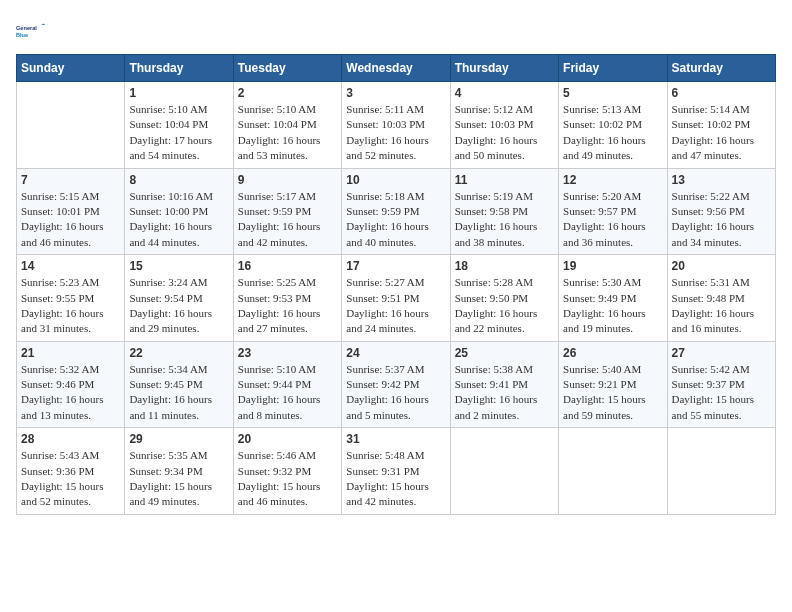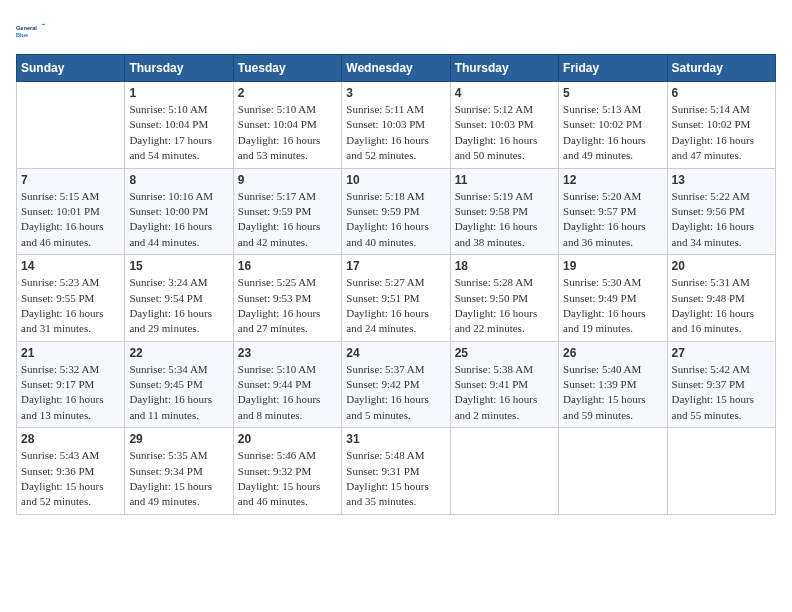--- a/index.html
+++ b/index.html
@@ -276,21 +276,21 @@
           <span>Sunset: 9:48 PM</span><br>
           <span>Daylight: 16 hours and 16 minutes.</span>
         </div>
       </td>
       </tr>
       <tr>
         <td>
         <span class="day-num">21</span>
         <div class="day-info">
           <span>Sunrise: 5:32 AM</span><br>
-          <span>Sunset: 9:17 PM</span><br>
+          <span>Sunset: 9:46 PM</span><br>
           <span>Daylight: 16 hours and 13 minutes.</span>
         </div>
       </td>
         <td>
         <span class="day-num">22</span>
         <div class="day-info">
           <span>Sunrise: 5:34 AM</span><br>
           <span>Sunset: 9:45 PM</span><br>
           <span>Daylight: 16 hours and 11 minutes.</span>
         </div>
@@ -316,21 +316,21 @@
         <div class="day-info">
           <span>Sunrise: 5:38 AM</span><br>
           <span>Sunset: 9:41 PM</span><br>
           <span>Daylight: 16 hours and 2 minutes.</span>
         </div>
       </td>
         <td>
         <span class="day-num">26</span>
         <div class="day-info">
           <span>Sunrise: 5:40 AM</span><br>
-          <span>Sunset: 1:39 PM</span><br>
+          <span>Sunset: 9:21 PM</span><br>
           <span>Daylight: 15 hours and 59 minutes.</span>
         </div>
       </td>
         <td>
         <span class="day-num">27</span>
         <div class="day-info">
           <span>Sunrise: 5:42 AM</span><br>
           <span>Sunset: 9:37 PM</span><br>
           <span>Daylight: 15 hours and 55 minutes.</span>
         </div>
@@ -359,21 +359,21 @@
           <span>Sunrise: 5:46 AM</span><br>
           <span>Sunset: 9:32 PM</span><br>
           <span>Daylight: 15 hours and 46 minutes.</span>
         </div>
       </td>
         <td>
         <span class="day-num">31</span>
         <div class="day-info">
           <span>Sunrise: 5:48 AM</span><br>
           <span>Sunset: 9:31 PM</span><br>
-          <span>Daylight: 15 hours and 35 minutes.</span>
+          <span>Daylight: 15 hours and 42 minutes.</span>
         </div>
       </td>
         <td class="empty-cell"></td>
         <td class="empty-cell"></td>
         <td class="empty-cell"></td>
       </tr>
     </tbody>
 </table>
 
 </body></html>

